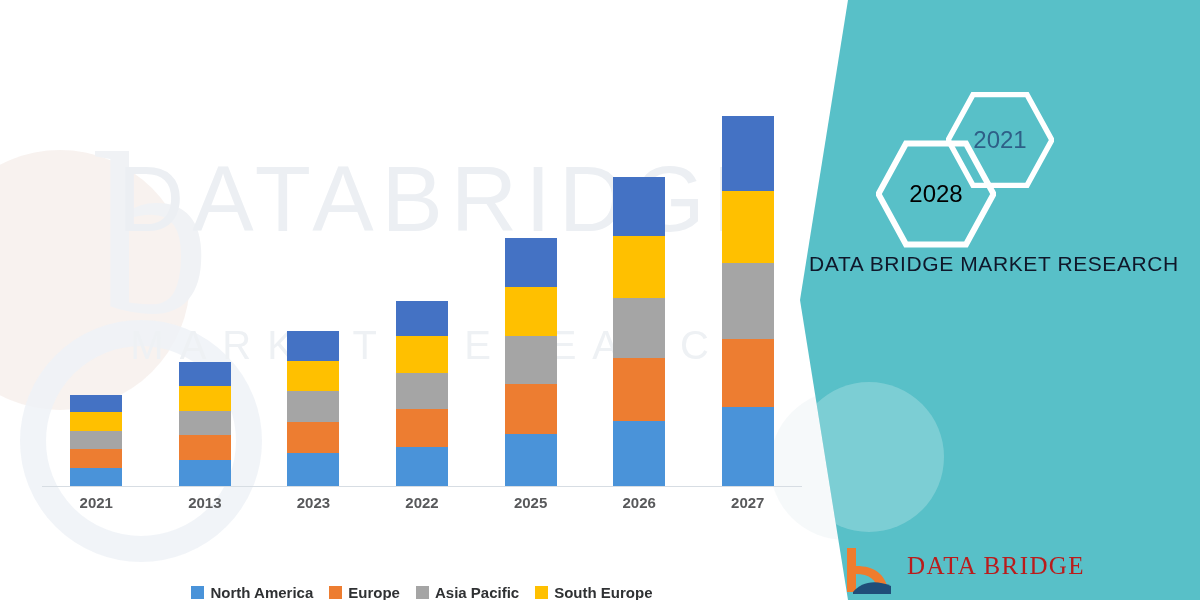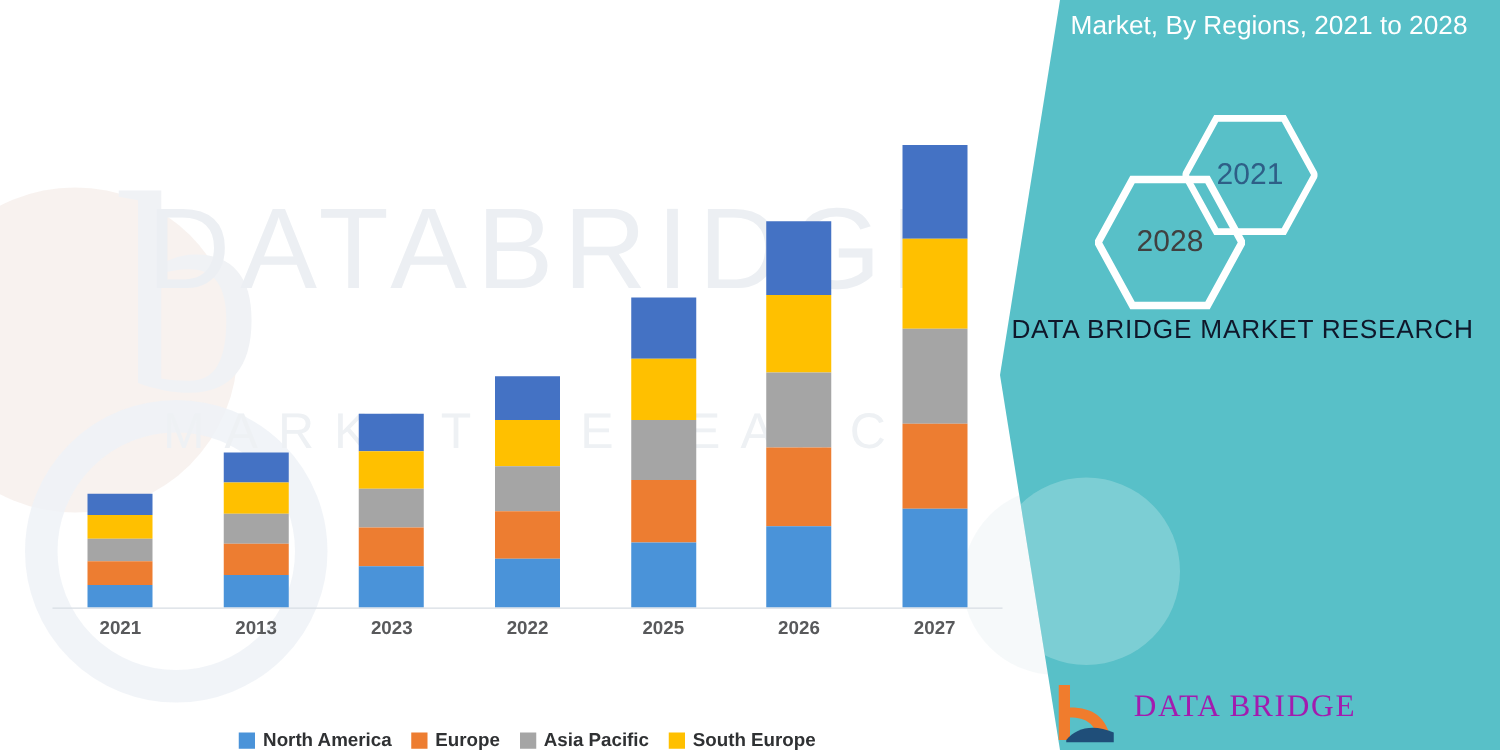--- a/index.html
+++ b/index.html
@@ -53,31 +53,31 @@
   }
   .hexwrap{position:absolute;left:38px;top:92px;width:300px;height:130px;}
   .hex{position:absolute;}
   .hex span{
     position:absolute;inset:0;display:flex;align-items:center;justify-content:center;
     color:#2f5f86;font-size:24px;font-weight:400;
   }
   .hex-2021{left:108px;top:0;width:108px;height:96px;}
   .hex-2028{left:38px;top:48px;width:120px;height:108px;}
   .hex-2021 span{color:#2e5f87;}
-  .hex-2028 span{color:#404040;}
+  .hex-2028 span{color:#000000;}
   .brand{
     position:absolute;left:0;right:12px;top:248px;text-align:center;
     color:#0f172a;font-size:21px;letter-spacing:.6px;line-height:1.5;
   }
 
   
   .logo-lockup{position:absolute;left:845px;bottom:2px;width:330px;height:58px;}
   .logo-mark{position:absolute;left:0;top:6px;width:52px;height:48px;}
   .logo-text{
-    position:absolute;left:62px;top:12px;color:#a21caf;font-size:25px;
+    position:absolute;left:62px;top:12px;color:#b91c1c;font-size:25px;
     letter-spacing:1.4px;font-family:"Liberation Serif",serif;
   }
 
   
   .title{
     position:absolute;left:60px;top:8px;width:700px;text-align:center;
     color:#2f4a63;font-size:21px;line-height:1.5;font-weight:400;
   }
   .plot{position:absolute;left:42px;top:95px;width:760px;height:392px;}
   .axis-line{position:absolute;left:0;right:0;bottom:0;height:1px;background:#d7dde3;}
@@ -208,21 +208,20 @@
       </div>
       <div class="legend-item">
         <span class="swatch" style="background: rgb(255, 192, 0);"></span>
         <span class="legend-label">South Europe</span>
       </div>
     </div>
 
   <div class="panel">
     <div class="panel-inner">
       <div class="panel-blob"></div>
-      <div class="panel-title">Market, By Regions, 2021 to 2028</div>
 
       <div class="hexwrap">
         <div class="hex hex-2021">
           <svg viewBox="0 0 100 88" width="100%" height="100%" aria-hidden="true">
             <polygon points="25,2 75,2 98,44 75,86 25,86 2,44" fill="none" stroke="#ffffff" stroke-width="5"></polygon>
           </svg>
           <span>2021</span>
         </div>
         <div class="hex hex-2028">
           <svg viewBox="0 0 100 88" width="100%" height="100%" aria-hidden="true">

